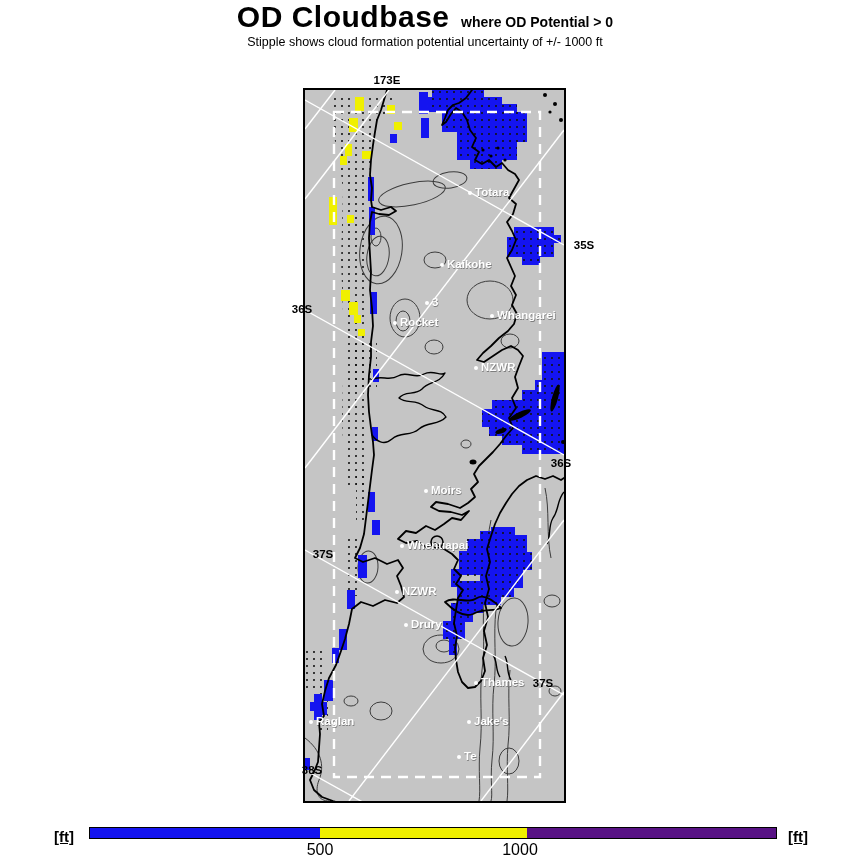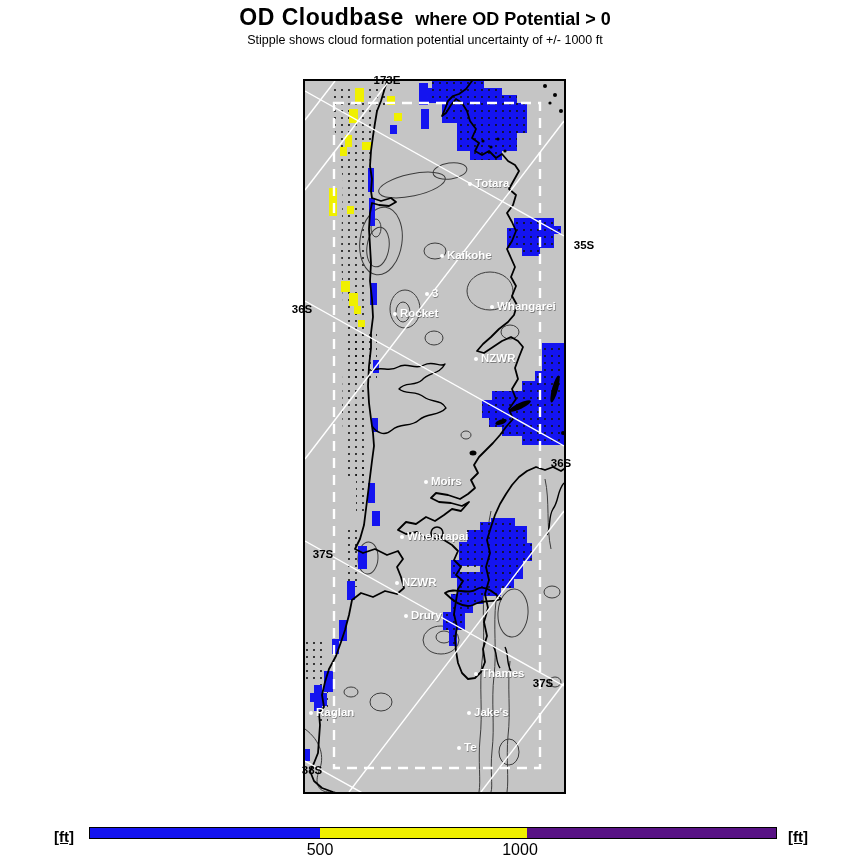--- a/index.html
+++ b/index.html
@@ -1,28 +1,28 @@
 <!DOCTYPE html>
 <html><head>
 <meta charset="utf-8">
 <style>
   html,body{margin:0;padding:0;background:#ffffff;}
   .page{position:relative;width:850px;height:860px;background:#ffffff;overflow:hidden;
         font-family:"Liberation Sans","DejaVu Sans",sans-serif;color:#000;}
   
   .hdr{position:absolute;left:0;top:4px;width:850px;text-align:center;}
   .hdr-line1{line-height:26px;}
-  .hdr-title{font-size:23px;font-weight:bold;letter-spacing:.5px;}
-  .hdr-qual{font-size:18px;font-weight:bold;margin-left:7px;}
+  .hdr-title{font-size:30px;font-weight:bold;letter-spacing:.5px;}
+  .hdr-qual{font-size:14px;font-weight:bold;margin-left:7px;}
   .hdr-line2{line-height:21px;margin-top:1px;}
   .hdr-valid{font-size:19px;}
   .hdr-small{font-size:14px;}
   .hdr-line3{font-size:12.5px;line-height:15px;}
   
-  .map-frame{position:absolute;left:303px;top:79px;width:263px;height:715px;
+  .map-frame{position:absolute;left:303px;top:88px;width:263px;height:715px;
              background:#8b5cf6;border:2px solid #000;box-sizing:border-box;}
   .map-svg{position:absolute;left:0;top:0;width:259px;height:711px;}
   .coast{fill:none;stroke:#000;stroke-width:1.8;stroke-linejoin:round;stroke-linecap:round;}
   .harb{fill:none;stroke:#000;stroke-width:1.4;stroke-linejoin:round;}
   .contour{fill:none;stroke:#3c3c3c;stroke-width:1;}
   .grat{stroke:#ffffff;stroke-width:1.4;}
   .dashrect{fill:none;stroke:#ffffff;stroke-width:2.4;stroke-dasharray:10 7;}
   .isl{fill:#000;stroke:none;}
   
   .place-label{position:absolute;white-space:nowrap;color:#fff;font-size:11.5px;font-weight:bold;

